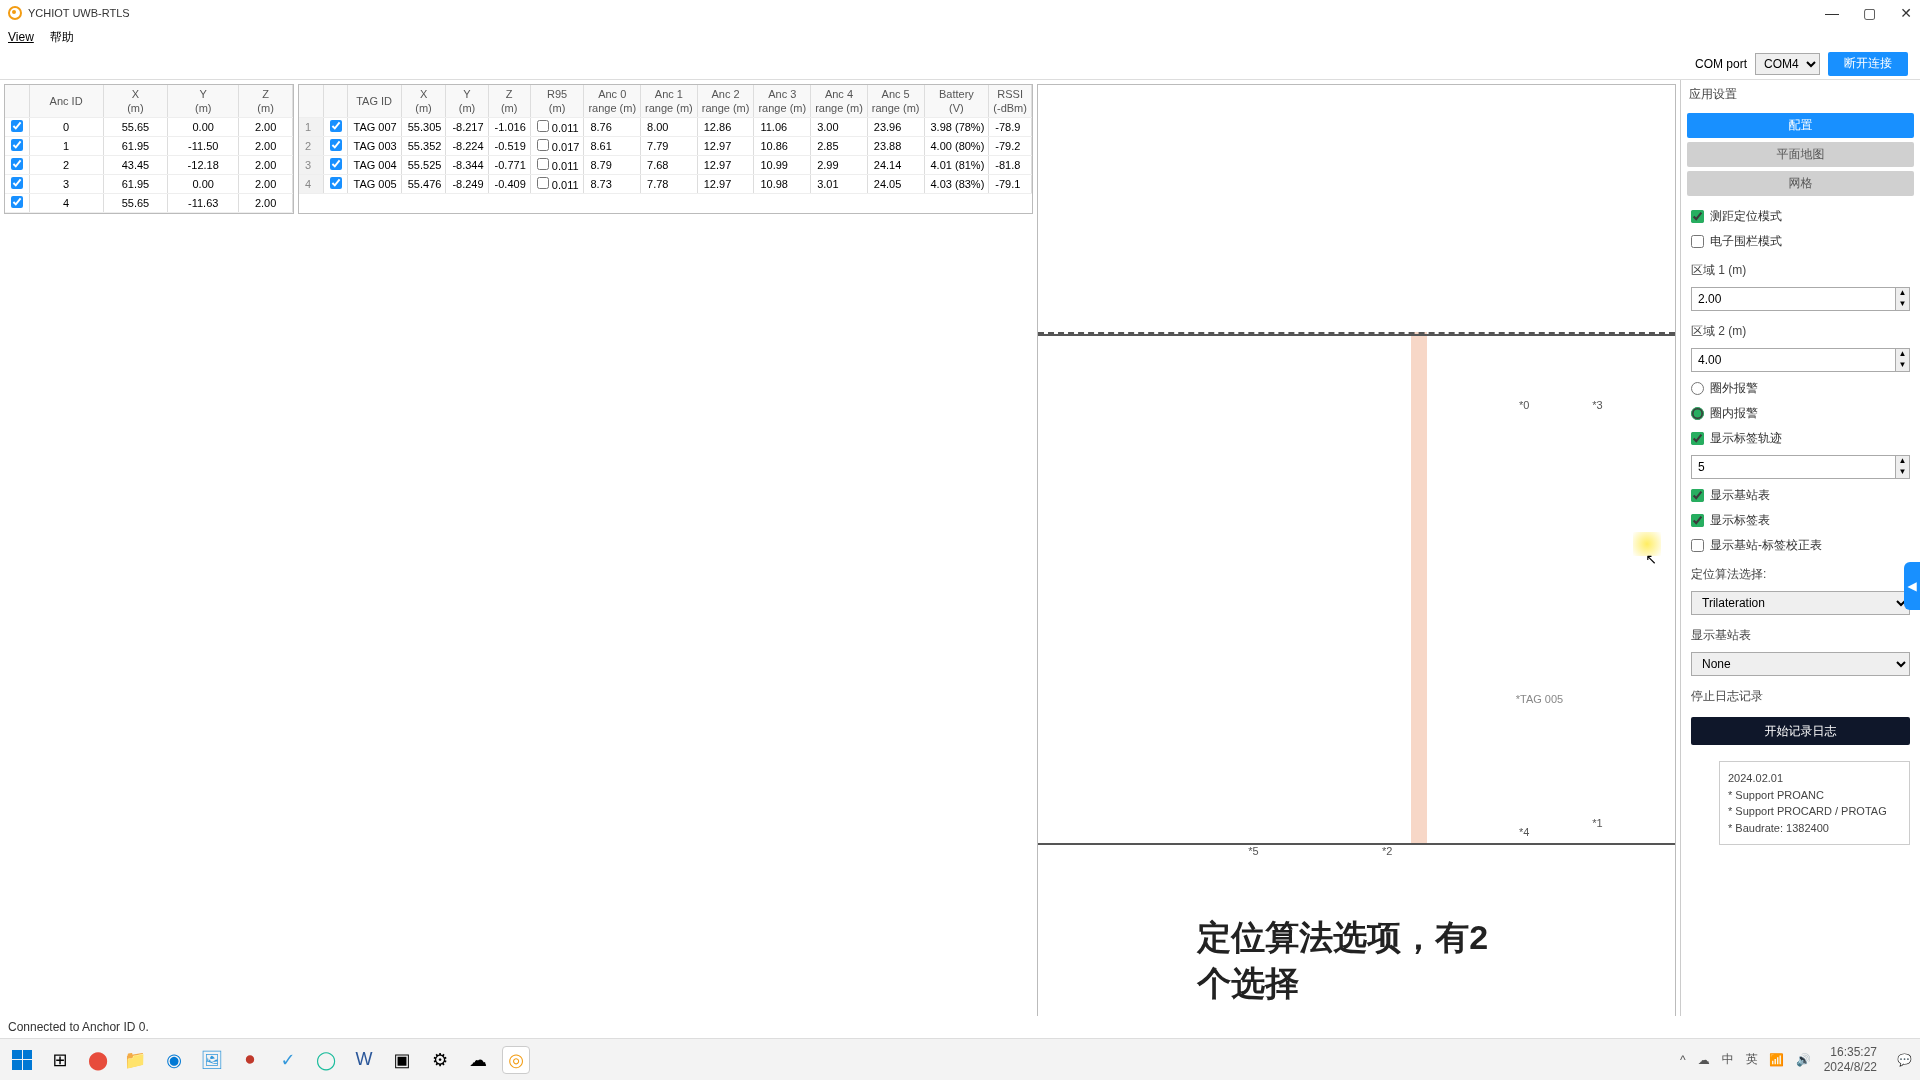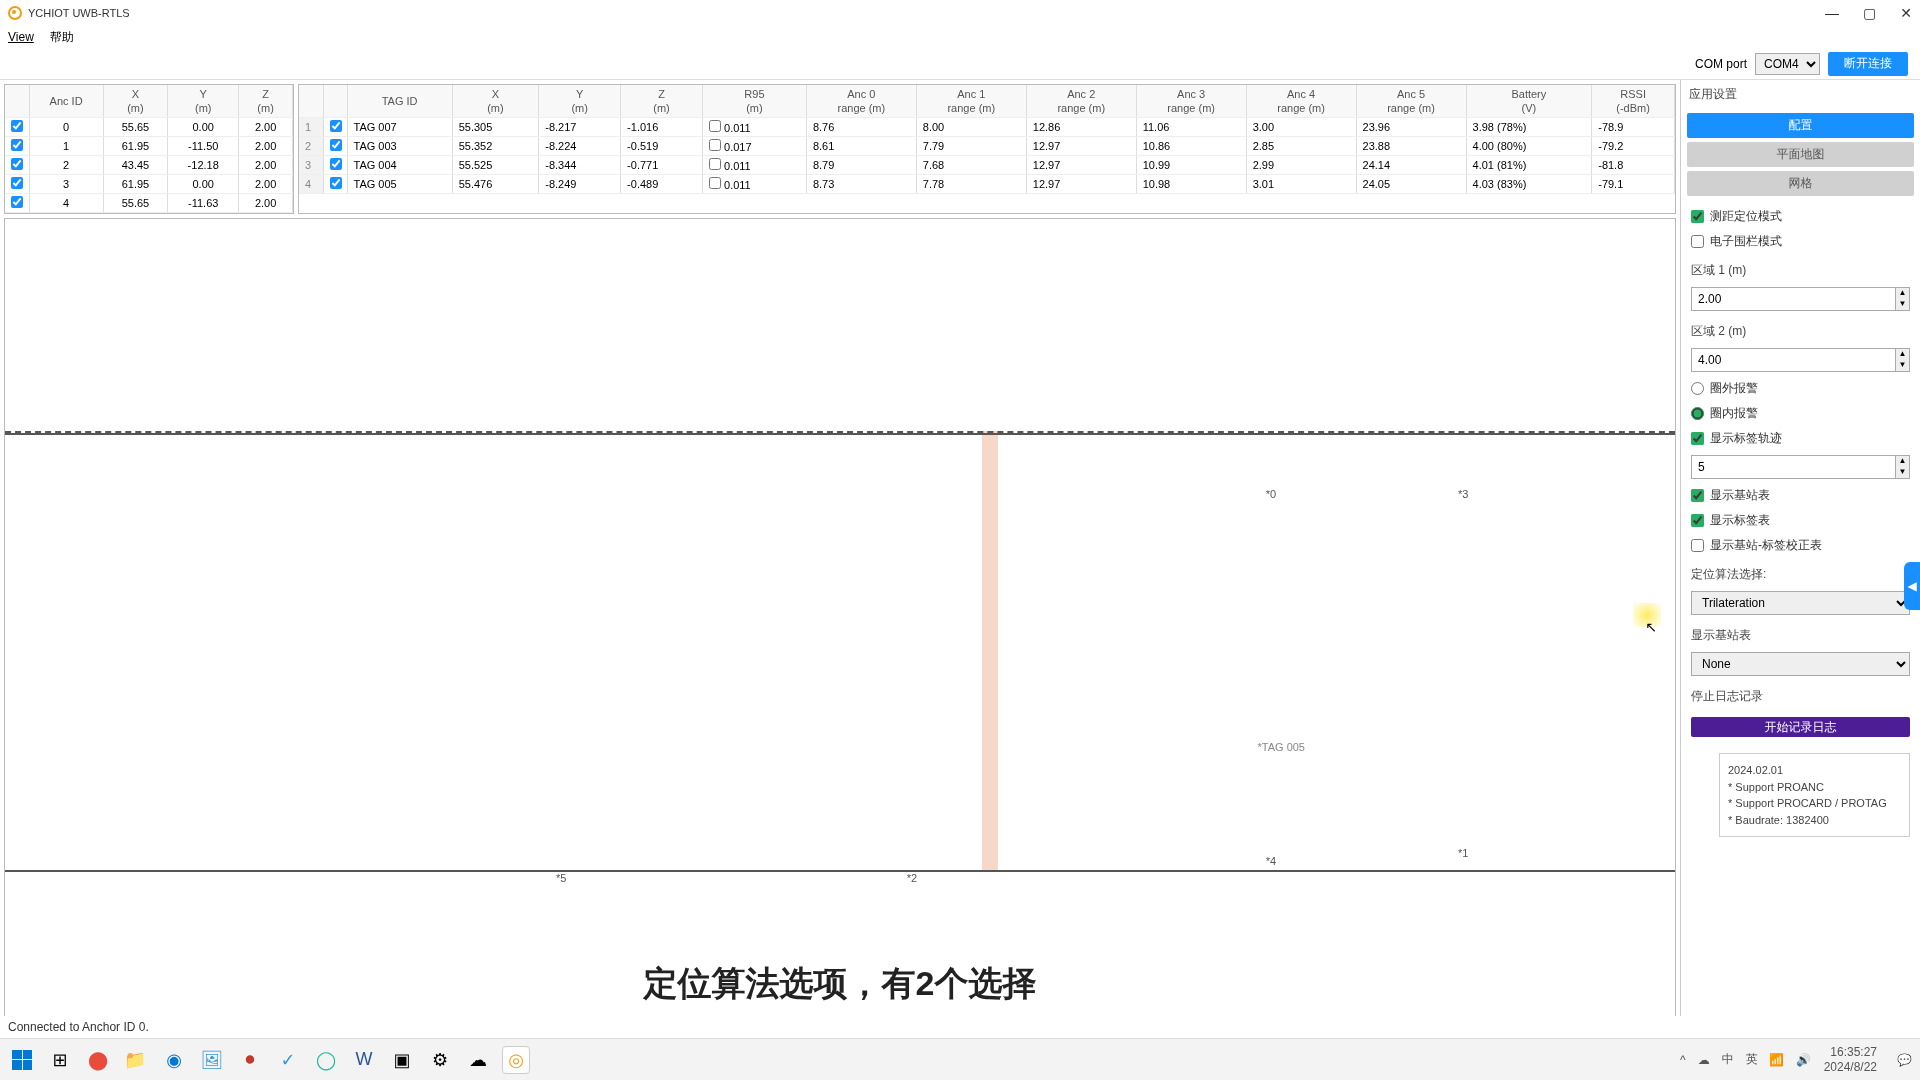--- a/index.html
+++ b/index.html
@@ -16,21 +16,21 @@
 .menubar span { font-size: 12px; color: #000000; cursor: pointer; }
 .menubar span:first-child { text-decoration: underline; }
 
 .toolbar { height: 32px; display: flex; align-items: center; justify-content: flex-end; padding: 0 12px; gap: 8px; border-bottom: 1px solid #ddd; }
 .toolbar label { font-size: 12px; }
 .toolbar select { height: 22px; border: 1px solid #aaa; font-size: 12px; padding: 0 4px; }
 .toolbar button { height: 24px; padding: 0 16px; background: #1890ff; color: #fff; border: none; border-radius: 2px; cursor: pointer; font-size: 12px; }
 
 .content { display: flex; height: calc(100% - 120px); }
 
-.left { flex: 1; display: flex; flex-direction: column; padding: 4px; gap: 4px; }
+.left { flex: 1; display: flex; flex-direction: row; padding: 4px; gap: 4px; }
 
 .tables-row { display: flex; gap: 4px; height: 130px; }
 .anchor-table-wrap { width: 290px; border: 1px solid #bbb; overflow: hidden; }
 .tag-table-wrap { flex: 1; border: 1px solid #bbb; overflow: hidden; }
 
 table { border-collapse: collapse; width: 100%; }
 th, td { border-right: 1px solid #ddd; border-bottom: 1px solid #eee; padding: 2px 4px; font-size: 11px; text-align: center; white-space: nowrap; }
 th { background: #f8f8f8; font-weight: normal; color: #555; height: 28px; line-height: 14px; }
 td { height: 18px; }
 .chk { width: 12px; height: 12px; accent-color: #1890ff; }
@@ -59,21 +59,21 @@
 .tab.active { background: #1890ff; color: #fff; }
 .sidebar-body { padding: 8px 10px; display: flex; flex-direction: column; gap: 8px; overflow: auto; }
 .chk-row { display: flex; align-items: center; gap: 6px; font-size: 12px; color: #333; }
 .chk-row input[type=checkbox] { accent-color: #27ae60; }
 .chk-row input[type=radio] { accent-color: #27ae60; }
 .field-label { font-size: 12px; color: #444; margin-top: 4px; }
 .spin, .sel { width: 100%; height: 24px; border: 1px solid #aaa; padding: 0 6px; font-size: 12px; }
 .ctrl-wrap { position: relative; }
 .ctrl-wrap .spinbtns { position: absolute; right: 1px; top: 1px; bottom: 1px; width: 14px; display: flex; flex-direction: column; }
 .ctrl-wrap .spinbtns span { flex: 1; font-size: 8px; text-align: center; background: #eee; border-left: 1px solid #aaa; cursor: pointer; }
-.blue-btn { width: 100%; height: 20px; background: #4c1d95; color: #fff; border: none; border-radius: 2px; cursor: pointer; font-size: 12px; margin-top: 4px; }
+.blue-btn { width: 100%; height: 28px; background: #0f172a; color: #fff; border: none; border-radius: 2px; cursor: pointer; font-size: 12px; margin-top: 4px; }
 .logbox { border: 1px solid #ccc; padding: 8px; font-size: 11px; line-height: 1.5; color: #444; margin-top: 8px; white-space: pre-line; margin-left: 28px; }
 .side-tab-handle { position: absolute; right: 0; top: 52%; width: 16px; height: 48px; background: #1890ff; border-radius: 6px 0 0 6px; display: flex; align-items: center; justify-content: center; color: #fff; }
 
 .statusbar { position: absolute; bottom: 42px; left: 0; right: 0; height: 22px; padding: 4px 8px; font-size: 12px; color: #333; background: #fff; }
 
 .taskbar { position: absolute; bottom: 0; left: 0; right: 0; height: 42px; background: #f3f3f3; border-top: 1px solid #ddd; display: flex; align-items: center; padding: 0 8px; }
 .taskbar .tb-icons { display: flex; gap: 10px; align-items: center; }
 .taskbar .tb-icon { width: 28px; height: 28px; display: flex; align-items: center; justify-content: center; font-size: 18px; border-radius: 4px; }
 .taskbar .clock { margin-left: auto; text-align: right; font-size: 11px; line-height: 1.2; padding-right: 8px; }
 .taskbar .tray { display: flex; gap: 12px; align-items: center; font-size: 12px; color: #555; margin-left: auto; }
@@ -251,21 +251,21 @@
                 <td>24.14</td>
     <td>4.01 (81%)</td>
                 <td>-81.8</td>
               </tr>
               <tr>
                 <td>4</td>
     <td><input type="checkbox" checked="" class="chk" style=""></td>
     <td>TAG 005</td>
                 <td>55.476</td>
                 <td>-8.249</td>
-                <td>-0.489</td>
+                <td>-0.409</td>
     <td><input type="checkbox" class="chk" style=""> 0.011</td>
     <td>8.73</td>
                 <td>7.78</td>
                 <td>12.97</td>
     <td>10.98</td>
                 <td>3.01</td>
                 <td>24.05</td>
     <td>4.03 (83%)</td>
                 <td>-79.1</td>
               </tr>

